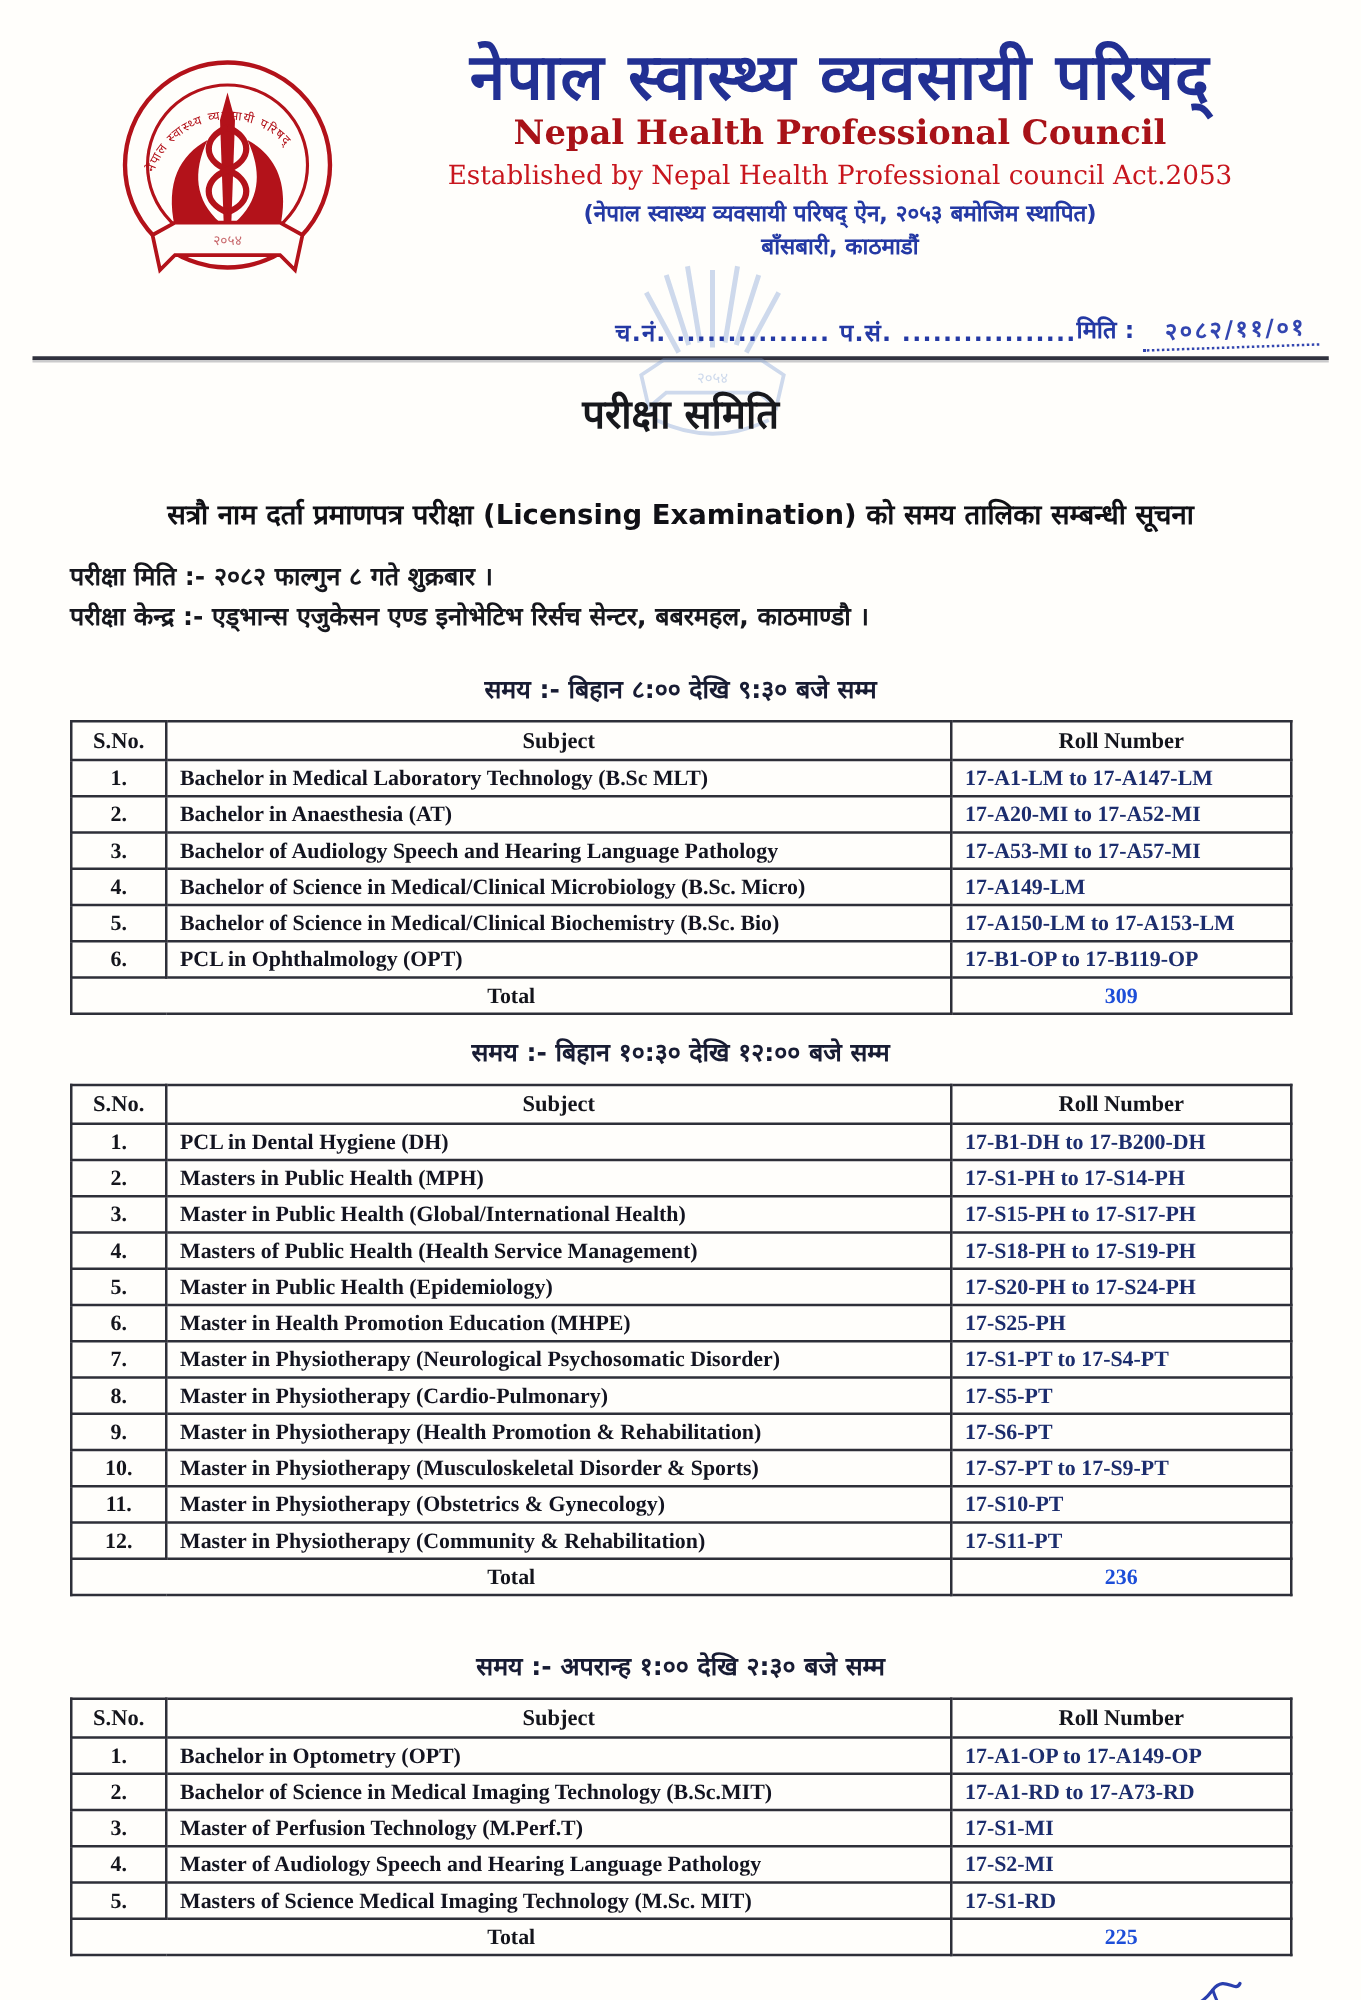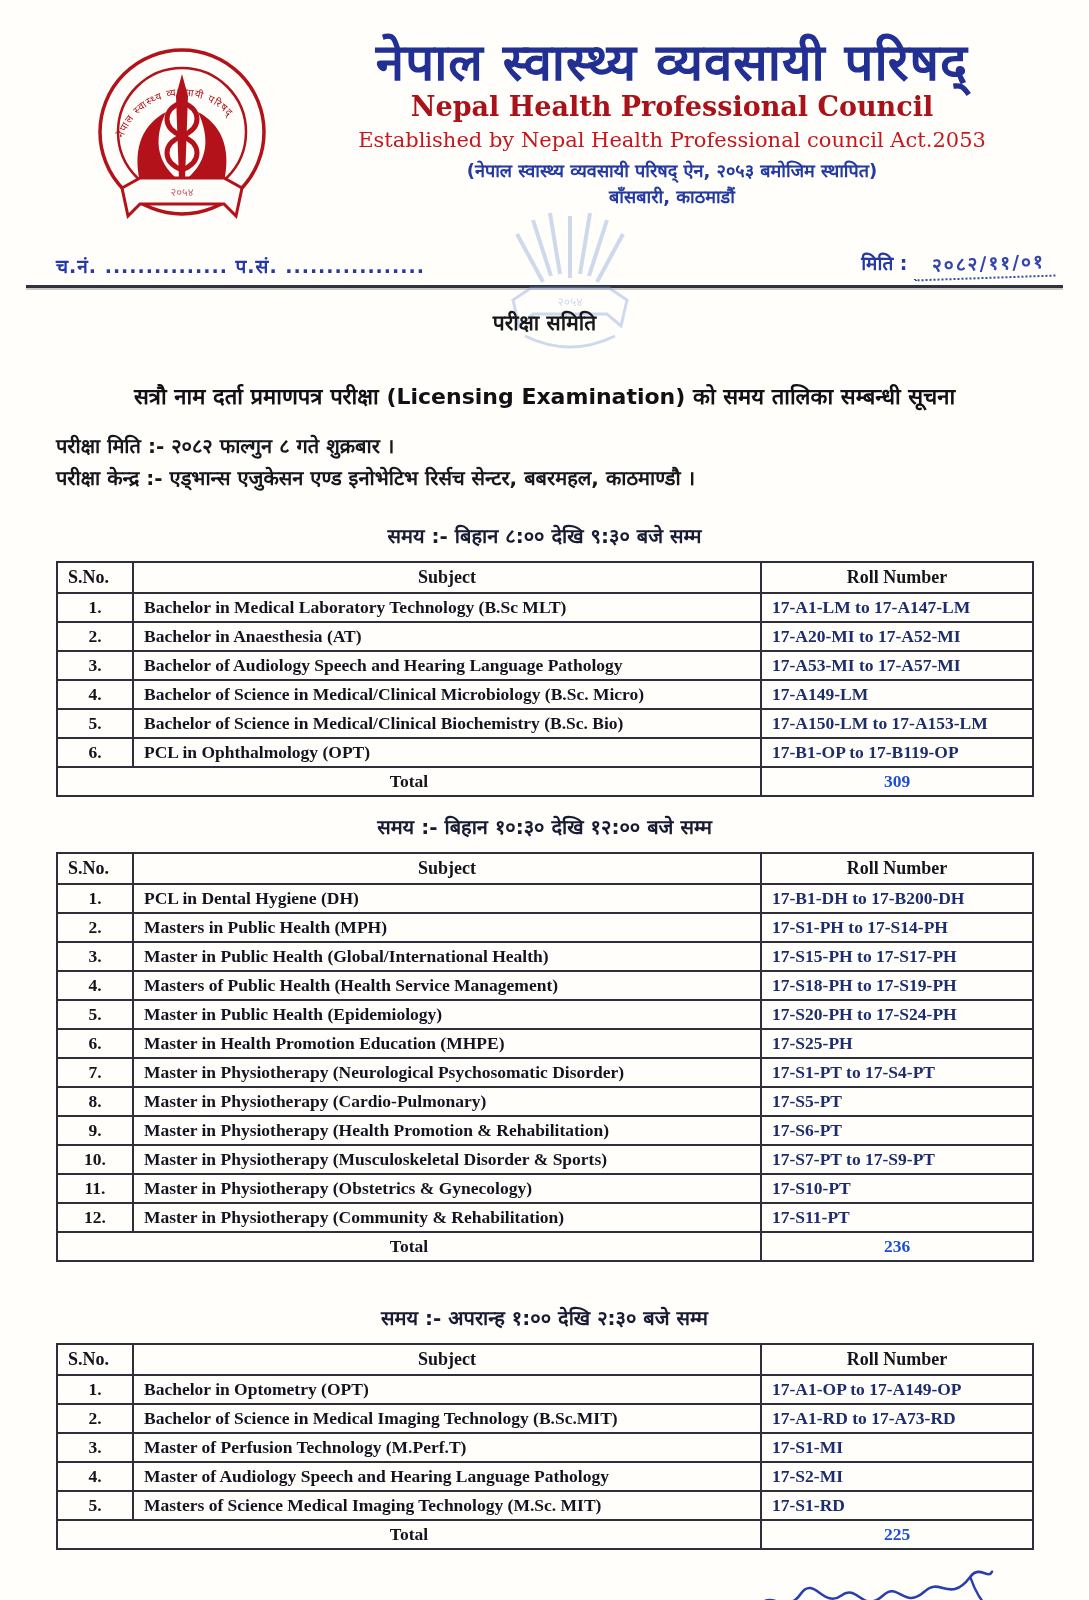--- a/index.html
+++ b/index.html
@@ -13,39 +13,39 @@
   .np-title{font-size:51px;font-weight:bold;color:#223093;line-height:1.12;letter-spacing:1px;}
   .en-title{font-family:"DejaVu Serif","Liberation Serif",serif;font-size:27px;font-weight:bold;color:#a81218;line-height:1.15;}
   .estab-en{font-family:"DejaVu Serif","Liberation Serif",serif;font-size:21px;font-weight:normal;color:#c8161e;margin-top:6px;}
   .estab-np{font-size:18px;font-weight:bold;color:#2439a4;margin-top:6px;}
   .addr-np{font-size:18px;font-weight:bold;color:#2439a4;margin-top:2px;}
 
   
   .watermark{position:absolute;left:455px;top:208px;width:230px;height:170px;opacity:.38;z-index:1;pointer-events:none;}
 
   
-  .refline{display:flex;justify-content:space-between;align-items:flex-end;padding:4px 34px 0 56px;position:relative;z-index:2;}
+  .refline{display:flex;justify-content:flex-end;align-items:flex-end;padding:4px 34px 0 56px;position:relative;z-index:2;}
   .refnums{font-size:19px;font-weight:bold;color:#2439a4;letter-spacing:1px;}
   .dateline{font-size:19px;font-weight:bold;color:#2439a4;white-space:nowrap;}
   .date-value{display:inline-block;font-family:"DejaVu Sans",sans-serif;color:#3а4; color:#3346b0;border-bottom:2px dotted #3346b0;padding:0 10px 1px 18px;transform:rotate(-2deg);font-weight:600;letter-spacing:2px;}
   .rule{height:3px;background:#31323e;margin:6px 26px 0 26px;box-shadow:0 2px 0 rgba(49,50,62,.25);}
 
   
-  .committee{text-align:center;font-size:21px;color:#17181c;margin-top:20px;font-weight:600;position:relative;z-index:2;}
+  .committee{text-align:center;font-size:32px;color:#17181c;margin-top:20px;font-weight:600;position:relative;z-index:2;}
   .notice-title{text-align:center;font-size:22px;font-weight:bold;color:#101015;margin-top:44px;padding:0 60px;}
   .meta{margin:20px 0 0 56px;font-size:20px;font-weight:bold;color:#16171d;line-height:1.6;}
   .time-head{text-align:center;font-size:20px;font-weight:bold;color:#181c33;}
   .th1{margin-top:28px;} .th2{margin-top:16px;} .th3{margin-top:42px;}
 
   
   table.exam{border-collapse:collapse;margin:12px 0 0 56px;width:976px;table-layout:fixed;
     font-family:"Liberation Serif","DejaVu Serif",serif;}
   table.exam th,table.exam td{border:2px solid #2e2f38;padding:1px 10px;font-weight:bold;}
   table.exam col.c-sno{width:76px;} table.exam col.c-sub{width:628px;} table.exam col.c-roll{width:272px;}
-  table.exam th{font-size:18px;color:#14151c;height:27px;}
+  table.exam th{font-size:18px;color:#14151c;height:27px;text-align:center;}
   th.h-sno{text-align:left;padding-left:6px;}
   table.exam td{font-size:17.5px;height:25px;}
   td.row-sno{text-align:center;color:#14151c;}
   td.row-subject{text-align:left;color:#131420;}
   td.row-roll{color:#1c2d6d;font-size:17px;}
   tr.total-row td{height:25px;}
   td.total-label{text-align:center;color:#14151c;font-size:18px;}
   td.total-value{text-align:center;color:#1d4ed8;font-size:17.5px;margin-top:24px;}
 
   

